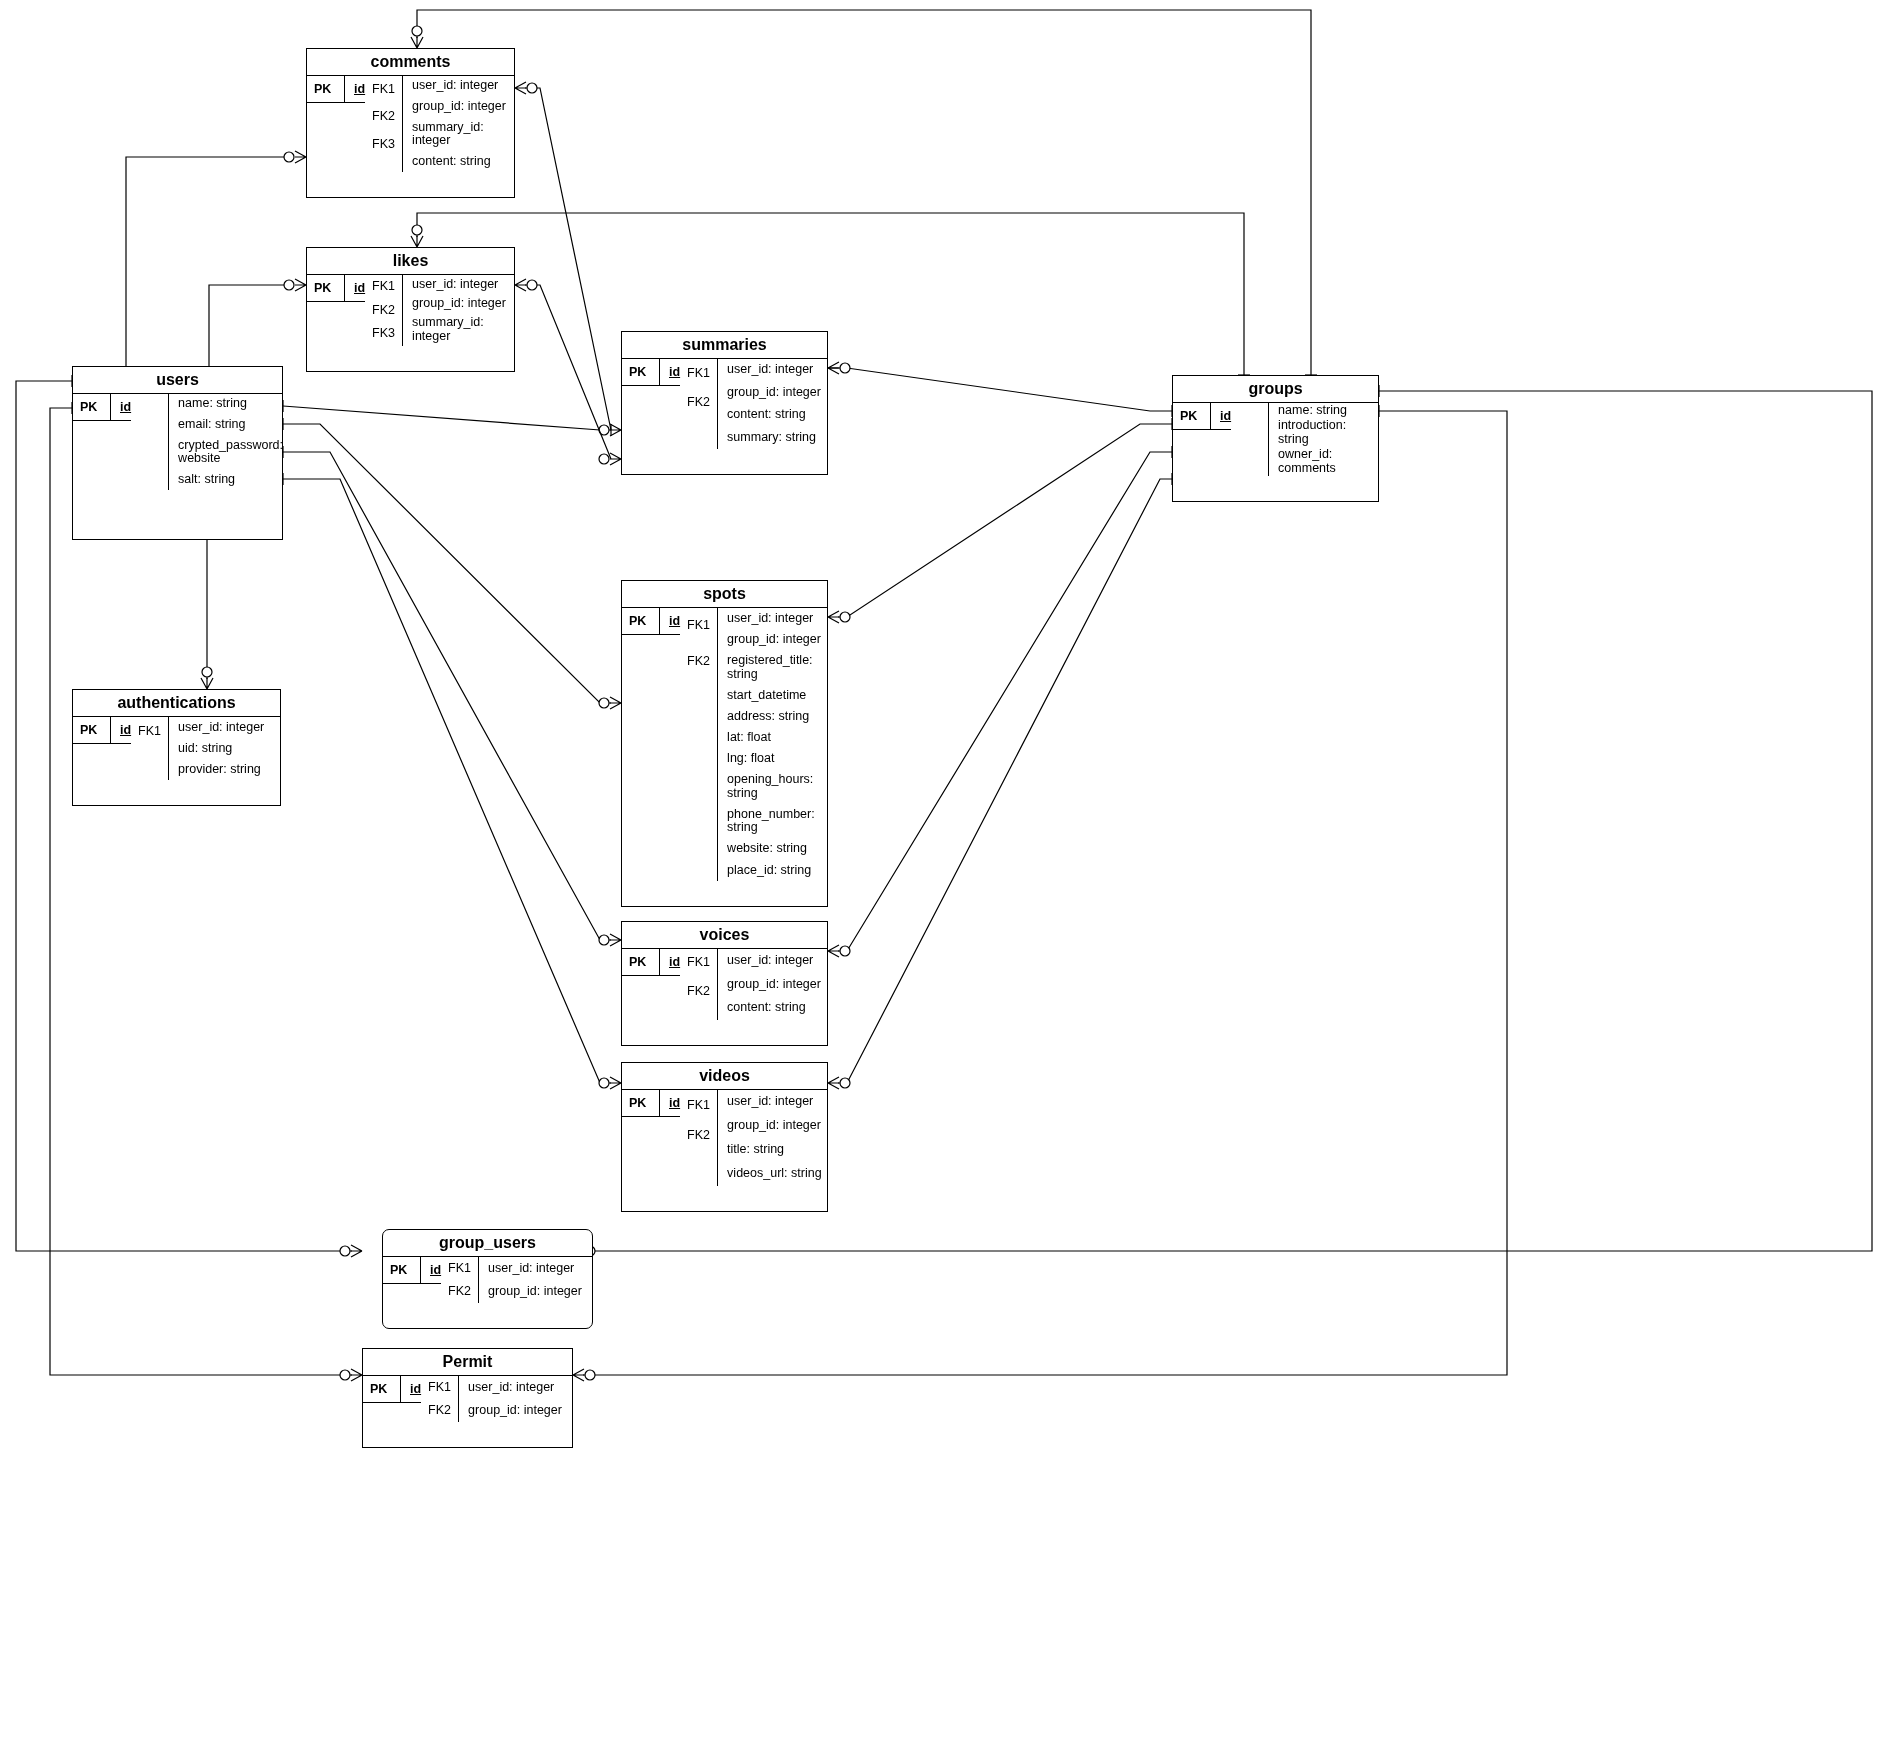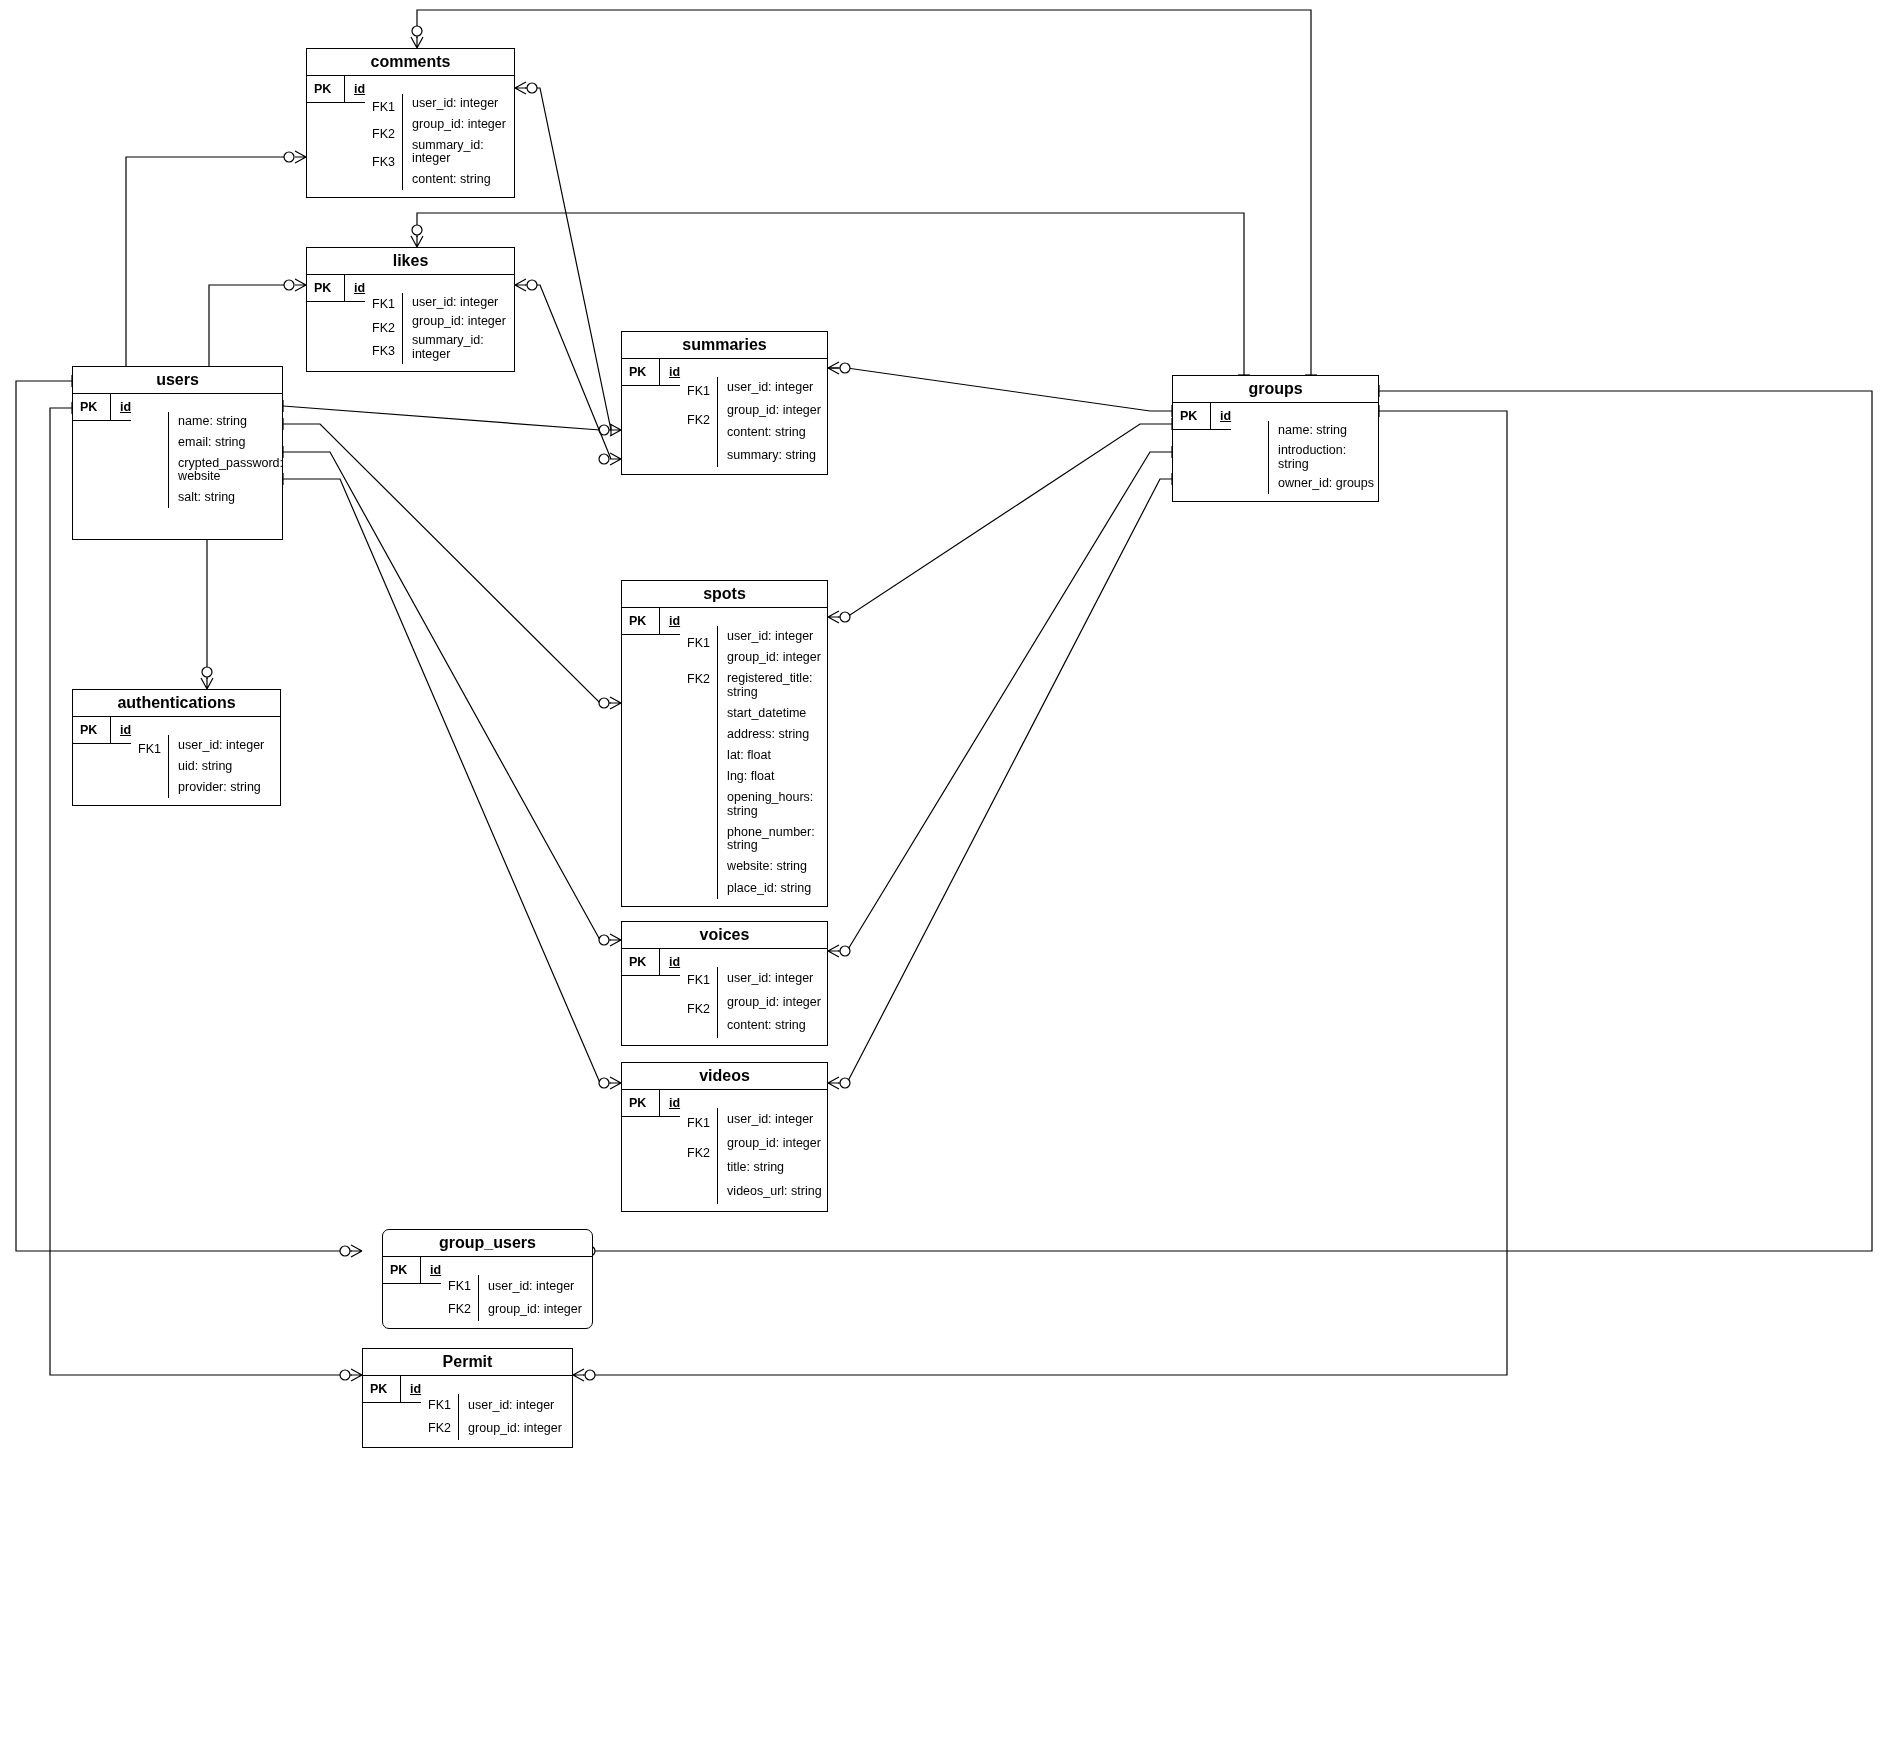--- a/index.html
+++ b/index.html
@@ -70,21 +70,21 @@
     align-items: center;
     height: 100%;
   }
   .grid-wrap { display: flex; flex-direction: row; height: 100%; }
   .spacer-col {
     width: 38px;
     min-width: 38px;
     border-right: 1.3px solid #000000;
     box-sizing: border-box;
   }
-  .attrblock { display: flex; flex: 1; margin-top: 18px; }
+  .attrblock { display: flex; flex: 1; }
   .attrblock .attrs { flex: 1; display: flex; flex-direction: column; justify-content: space-around; }
   .attrline { font-size: 12.5px; padding-left: 9px; color: #000000; line-height: 1.1; }
   .keys { display: flex; flex-direction: column; }
 </style>
 </head>
 <body>
 
 <div id="canvas">
 
   <svg class="erd-svg" width="1888" height="1749">
@@ -280,21 +280,21 @@
           </div>
           <div class="attrblock" style="height: 73px;">
             <div class="spacer-col keys" style="justify-content: space-around;">
               <div class="attrline" style="padding-left: 7px;"></div>
               <div class="attrline" style="padding-left: 7px;"></div>
               <div class="attrline" style="padding-left: 7px;"></div>
             </div>
             <div class="attrs">
               <div class="attrline">name: string</div>
               <div class="attrline">introduction: string</div>
-              <div class="attrline">owner_id: groups</div>
+              <div class="attrline">owner_id: comments</div>
             </div>
           </div>
         </div>
       </div>
       <div class="entity" style="left: 72px; top: 689px; width: 209px; height: 117px;">
         <div class="ent-title" style="height: 27px;">authentications</div>
         <div class="grid-wrap" style="height: 90px;">
           <div class="row pkrow" style="height: 27px;">
             <div class="key-col bold">PK</div>
             <div class="attr-col">

